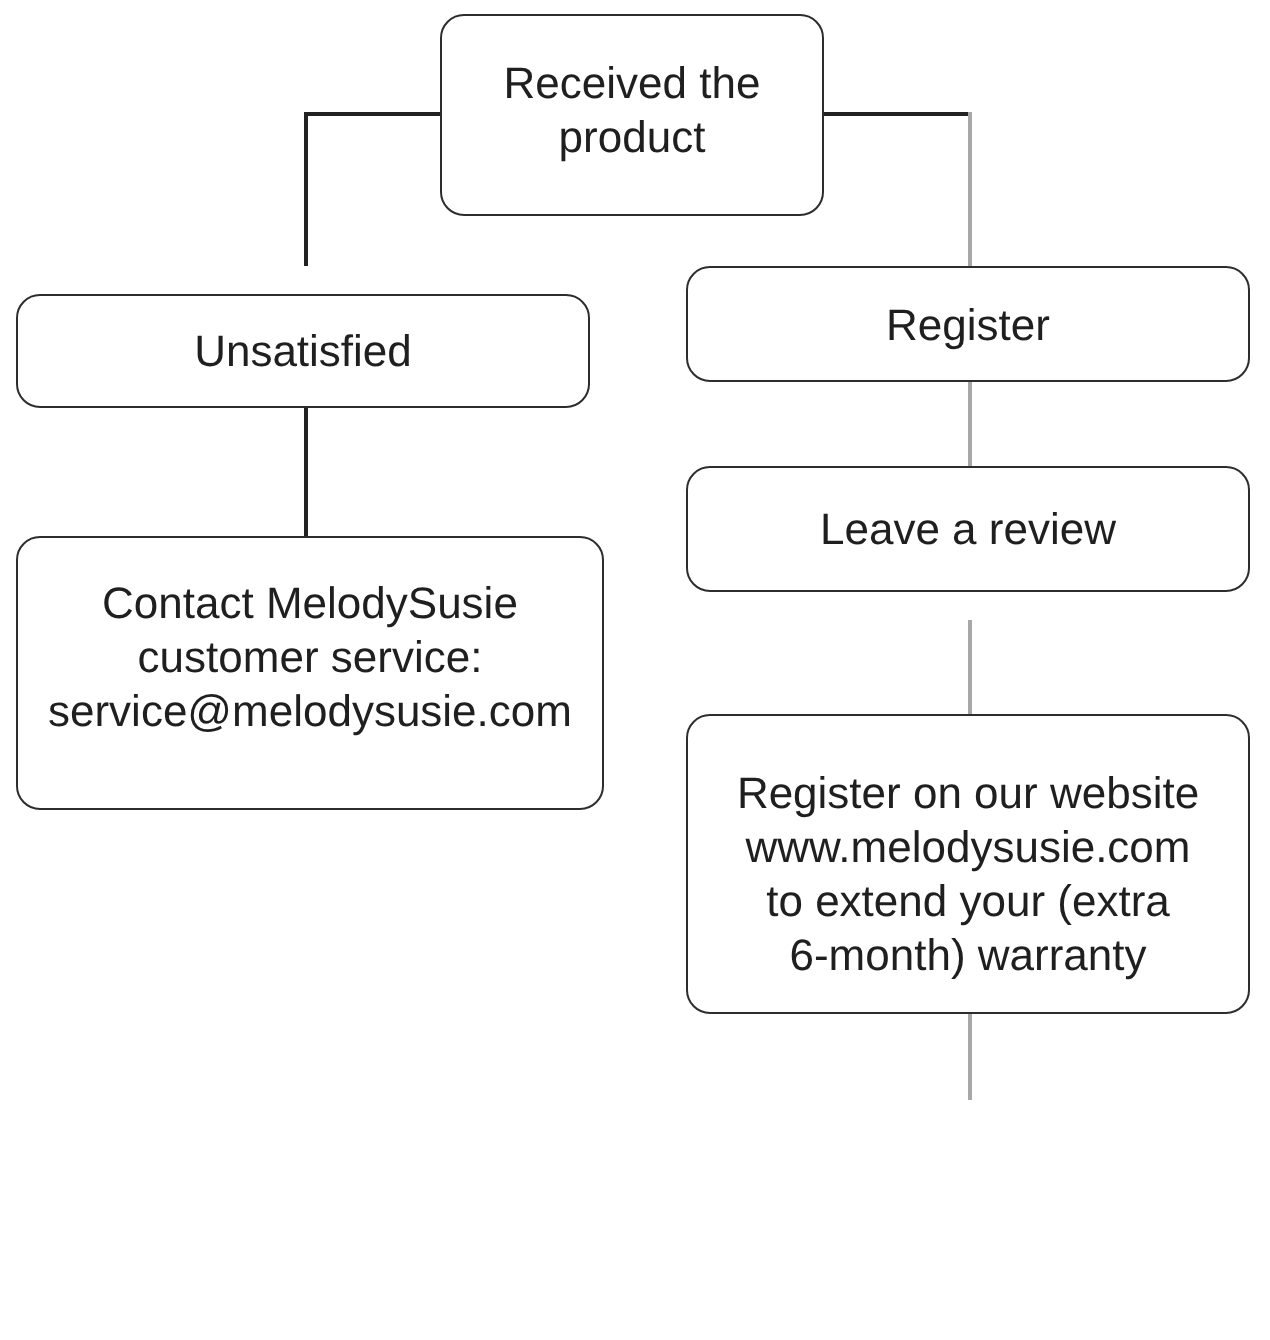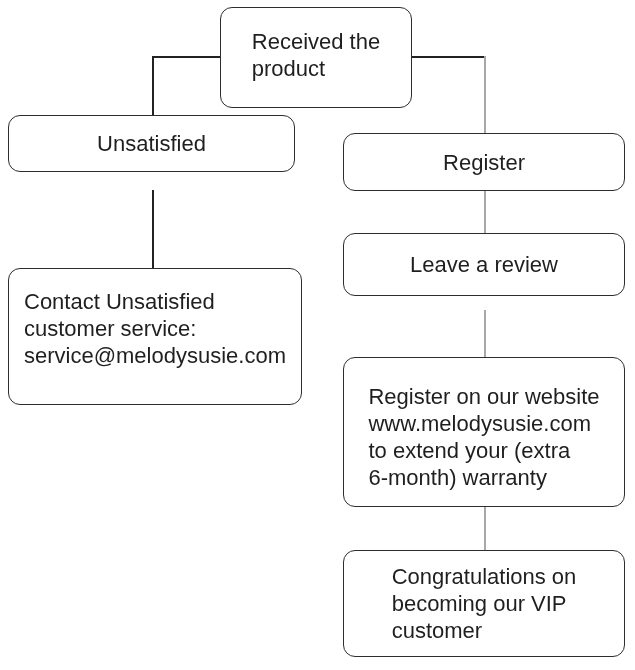--- a/index.html
+++ b/index.html
@@ -17,39 +17,40 @@
   }
   .node {
     position: absolute;
     box-sizing: border-box;
     background: var(--node-bg, #ffffff);
     border: 1.5px solid var(--node-border, #2d2d2d);
     border-radius: 12px;
     display: flex;
     align-items: center;
     justify-content: center;
+    text-align: center;
     color: var(--text, #1f1f1f);
     font-size: 22px;
     line-height: 27px;
     z-index: 2;
   }
   .node-label {
     white-space: pre-line;
     display: block;
   }
   .connector {
     position: absolute;
     z-index: 1;
   }
   .connector.dark { background: var(--connector-dark, #222222); }
   .connector.gray { background: var(--connector-gray, #a8a8a8); }
 
   
   #node-received     { left: 220px; top: 7px;   width: 192px; height: 101px; padding-bottom: 6px; }
-  #node-unsatisfied  { left: 8px;   top: 115px; width: 287px; height: 57px; }
+  #node-unsatisfied  { left: 8px;   top: 147px; width: 287px; height: 57px; }
   #node-satisfied    { left: 343px; top: 133px; width: 282px; height: 58px; }
   #node-contact      { left: 8px;   top: 268px; width: 294px; height: 137px; padding-bottom: 16px; }
   #node-leave-review { left: 343px; top: 233px; width: 282px; height: 63px; }
   #node-register     { left: 343px; top: 357px; width: 282px; height: 150px; padding-top: 10px; }
   #node-vip          { left: 343px; top: 550px; width: 282px; height: 107px; }
 
   
   #conn-h-left        { left: 152px; top: 56px;  width: 68px;  height: 2px; }
   #conn-h-right       { left: 412px; top: 56px;  width: 74px;  height: 2px; }
   #conn-v-left-top    { left: 152px; top: 56px;  width: 2px;   height: 77px; }
@@ -80,35 +81,30 @@
 
   <div class="node" id="node-unsatisfied">
     <span class="node-label">Unsatisfied</span>
   </div>
 
   <div class="node" id="node-satisfied">
     <span class="node-label">Register</span>
   </div>
 
   <div class="node" id="node-contact">
-    <span class="node-label">Contact Unsatisfied
+    <span class="node-label">Contact MelodySusie
 customer service:
 service@melodysusie.com</span>
   </div>
 
   <div class="node" id="node-leave-review">
     <span class="node-label">Leave a review</span>
   </div>
 
   <div class="node" id="node-register">
     <span class="node-label">Register on our website
 www.melodysusie.com
 to extend your (extra
 6-month) warranty</span>
   </div>
 
-  <div class="node" id="node-vip">
-    <span class="node-label">Congratulations on
-becoming our VIP
-customer</span>
-  </div>
 
 </div>
 
 </body></html>

